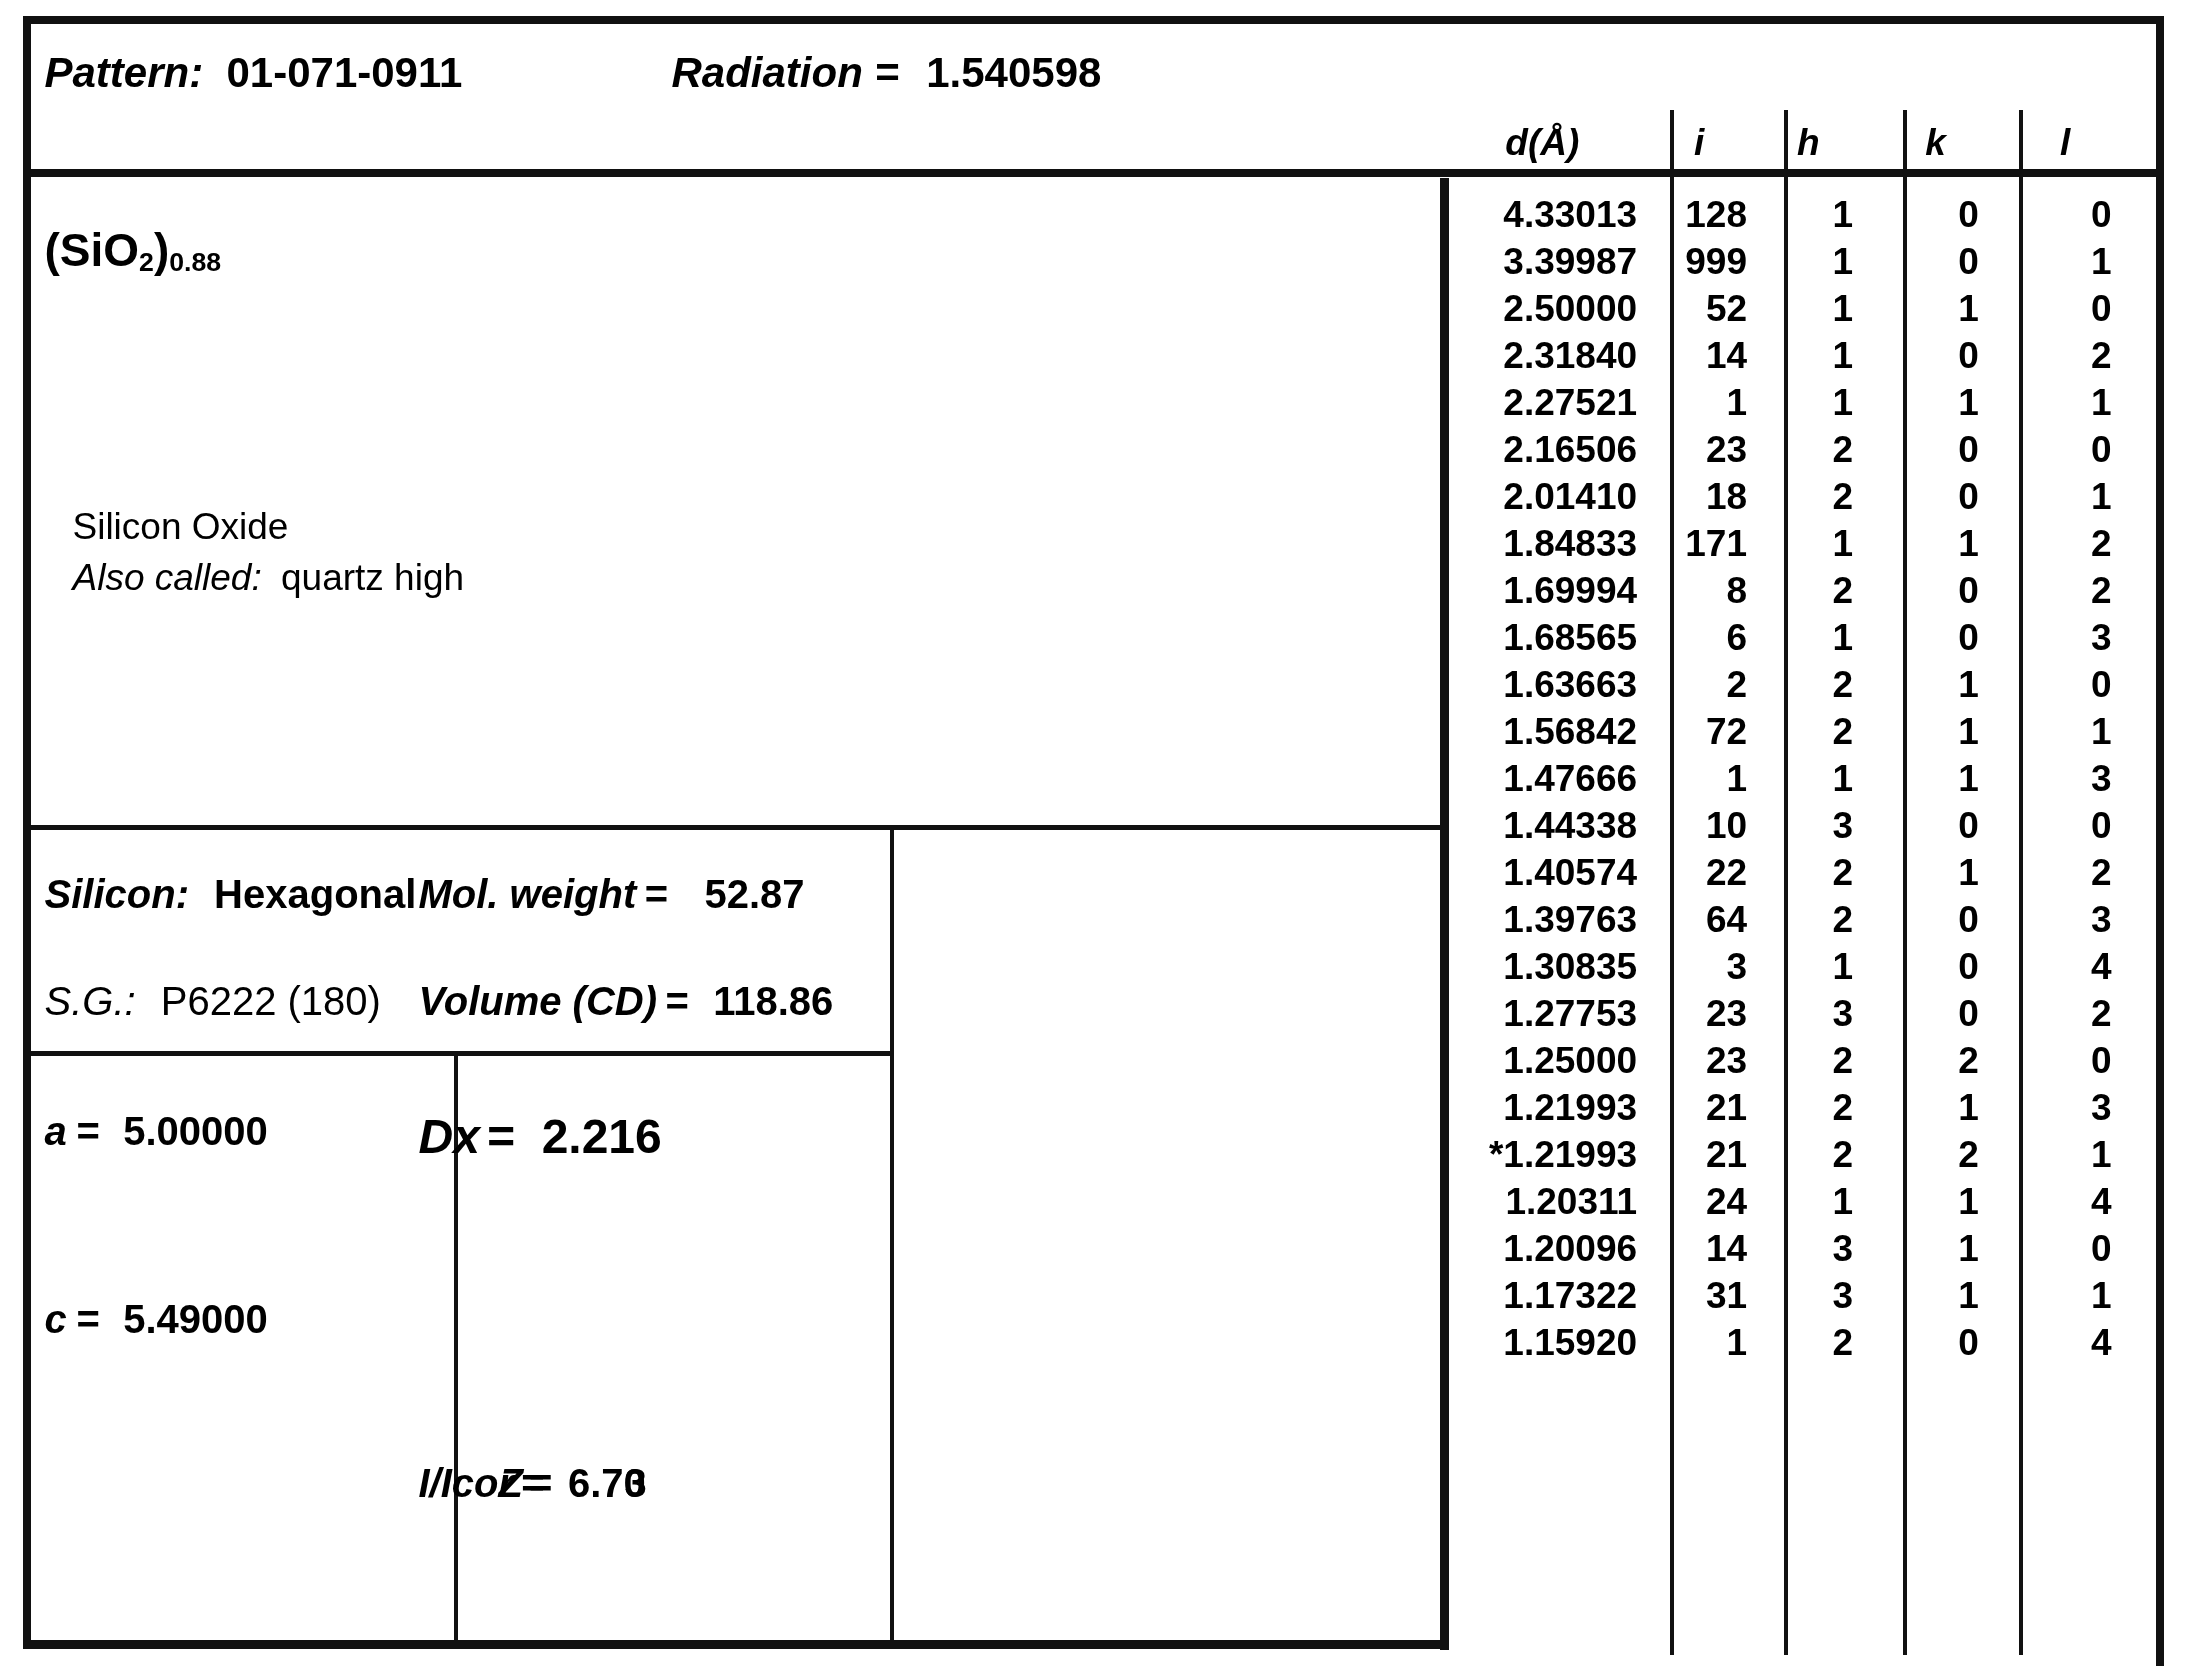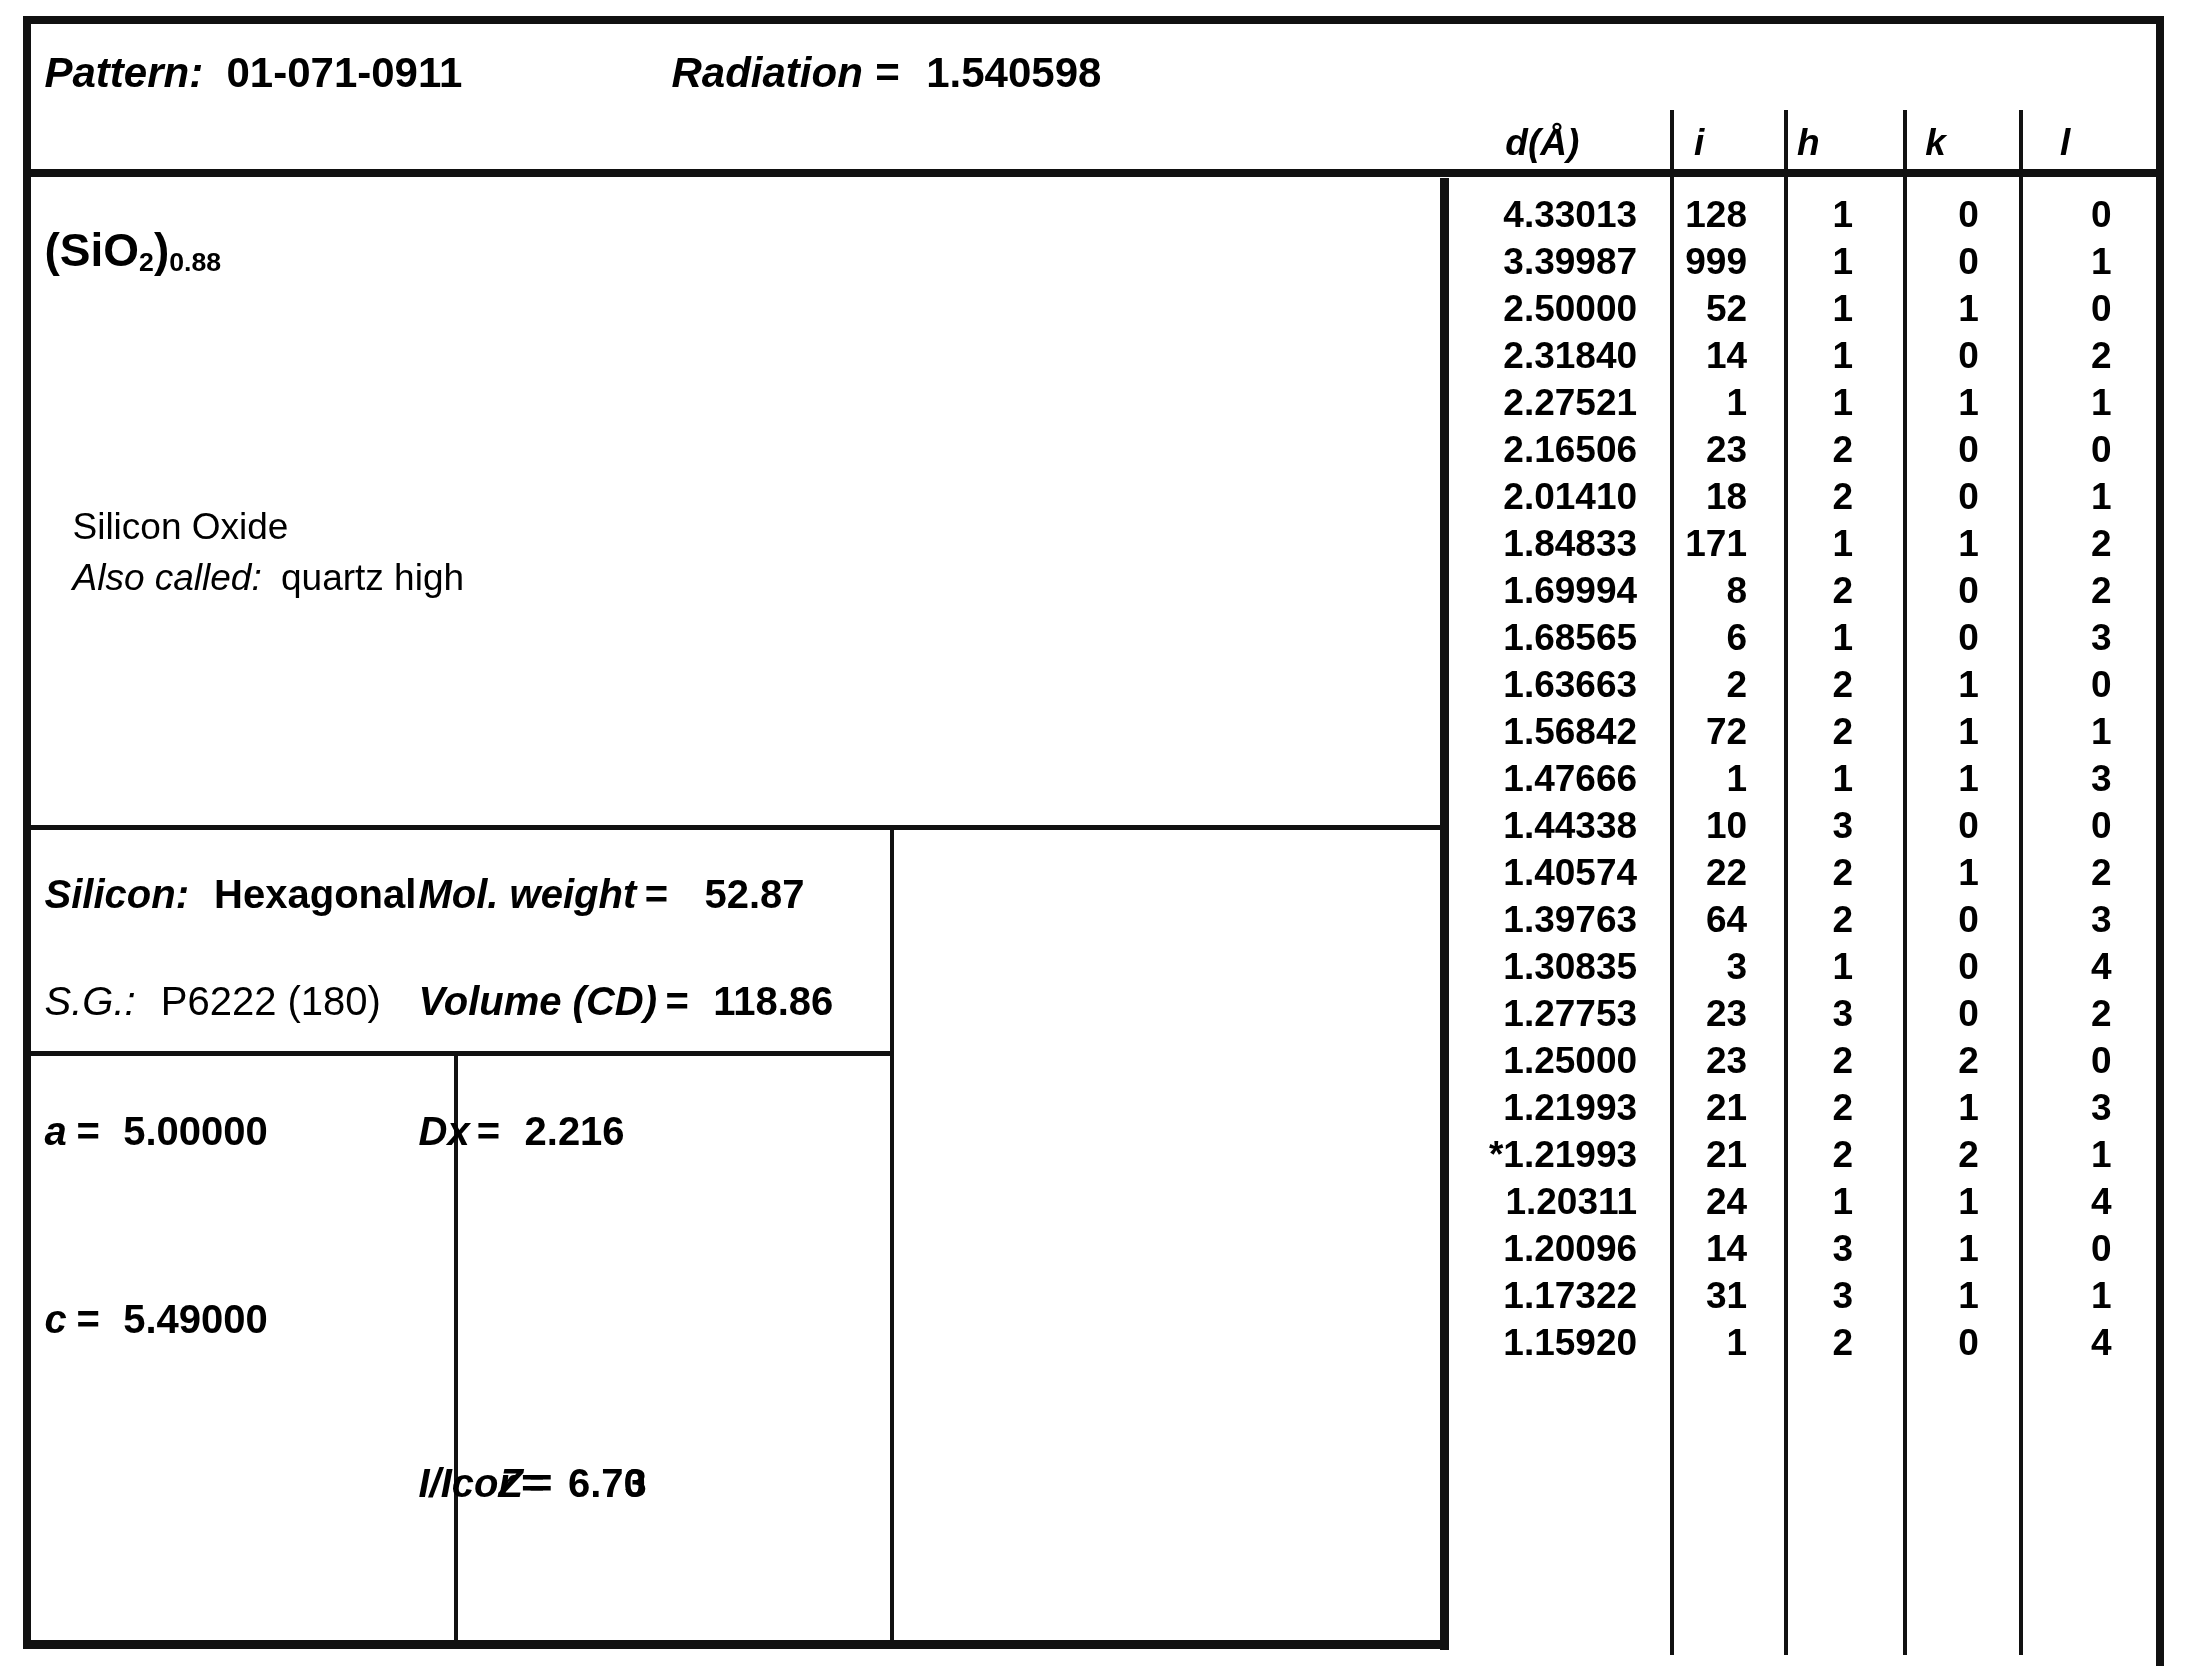--- a/index.html
+++ b/index.html
@@ -66,21 +66,21 @@
   .c-val{
     position:absolute;left:22px;top:1281px;
     font-size:40px;font-weight:bold;white-space:nowrap;
   }
   .z-val{
     position:absolute;left:444px;top:1445px;
     font-size:40px;font-weight:bold;white-space:nowrap;margin-left:32px;
   }
   .dx-val{
     position:absolute;left:396px;top:1093px;
-    font-size:40px;font-weight:bold;white-space:nowrap;
+    font-size:48px;font-weight:bold;white-space:nowrap;
   }
   .iicor-val{
     position:absolute;left:396px;top:1445px;
     font-size:40px;font-weight:bold;white-space:nowrap;
   }
   .sp{display:inline-block;}
 
   
   .table-area{
     position:absolute;left:1425px;top:62px;width:716px;height:1590px;

